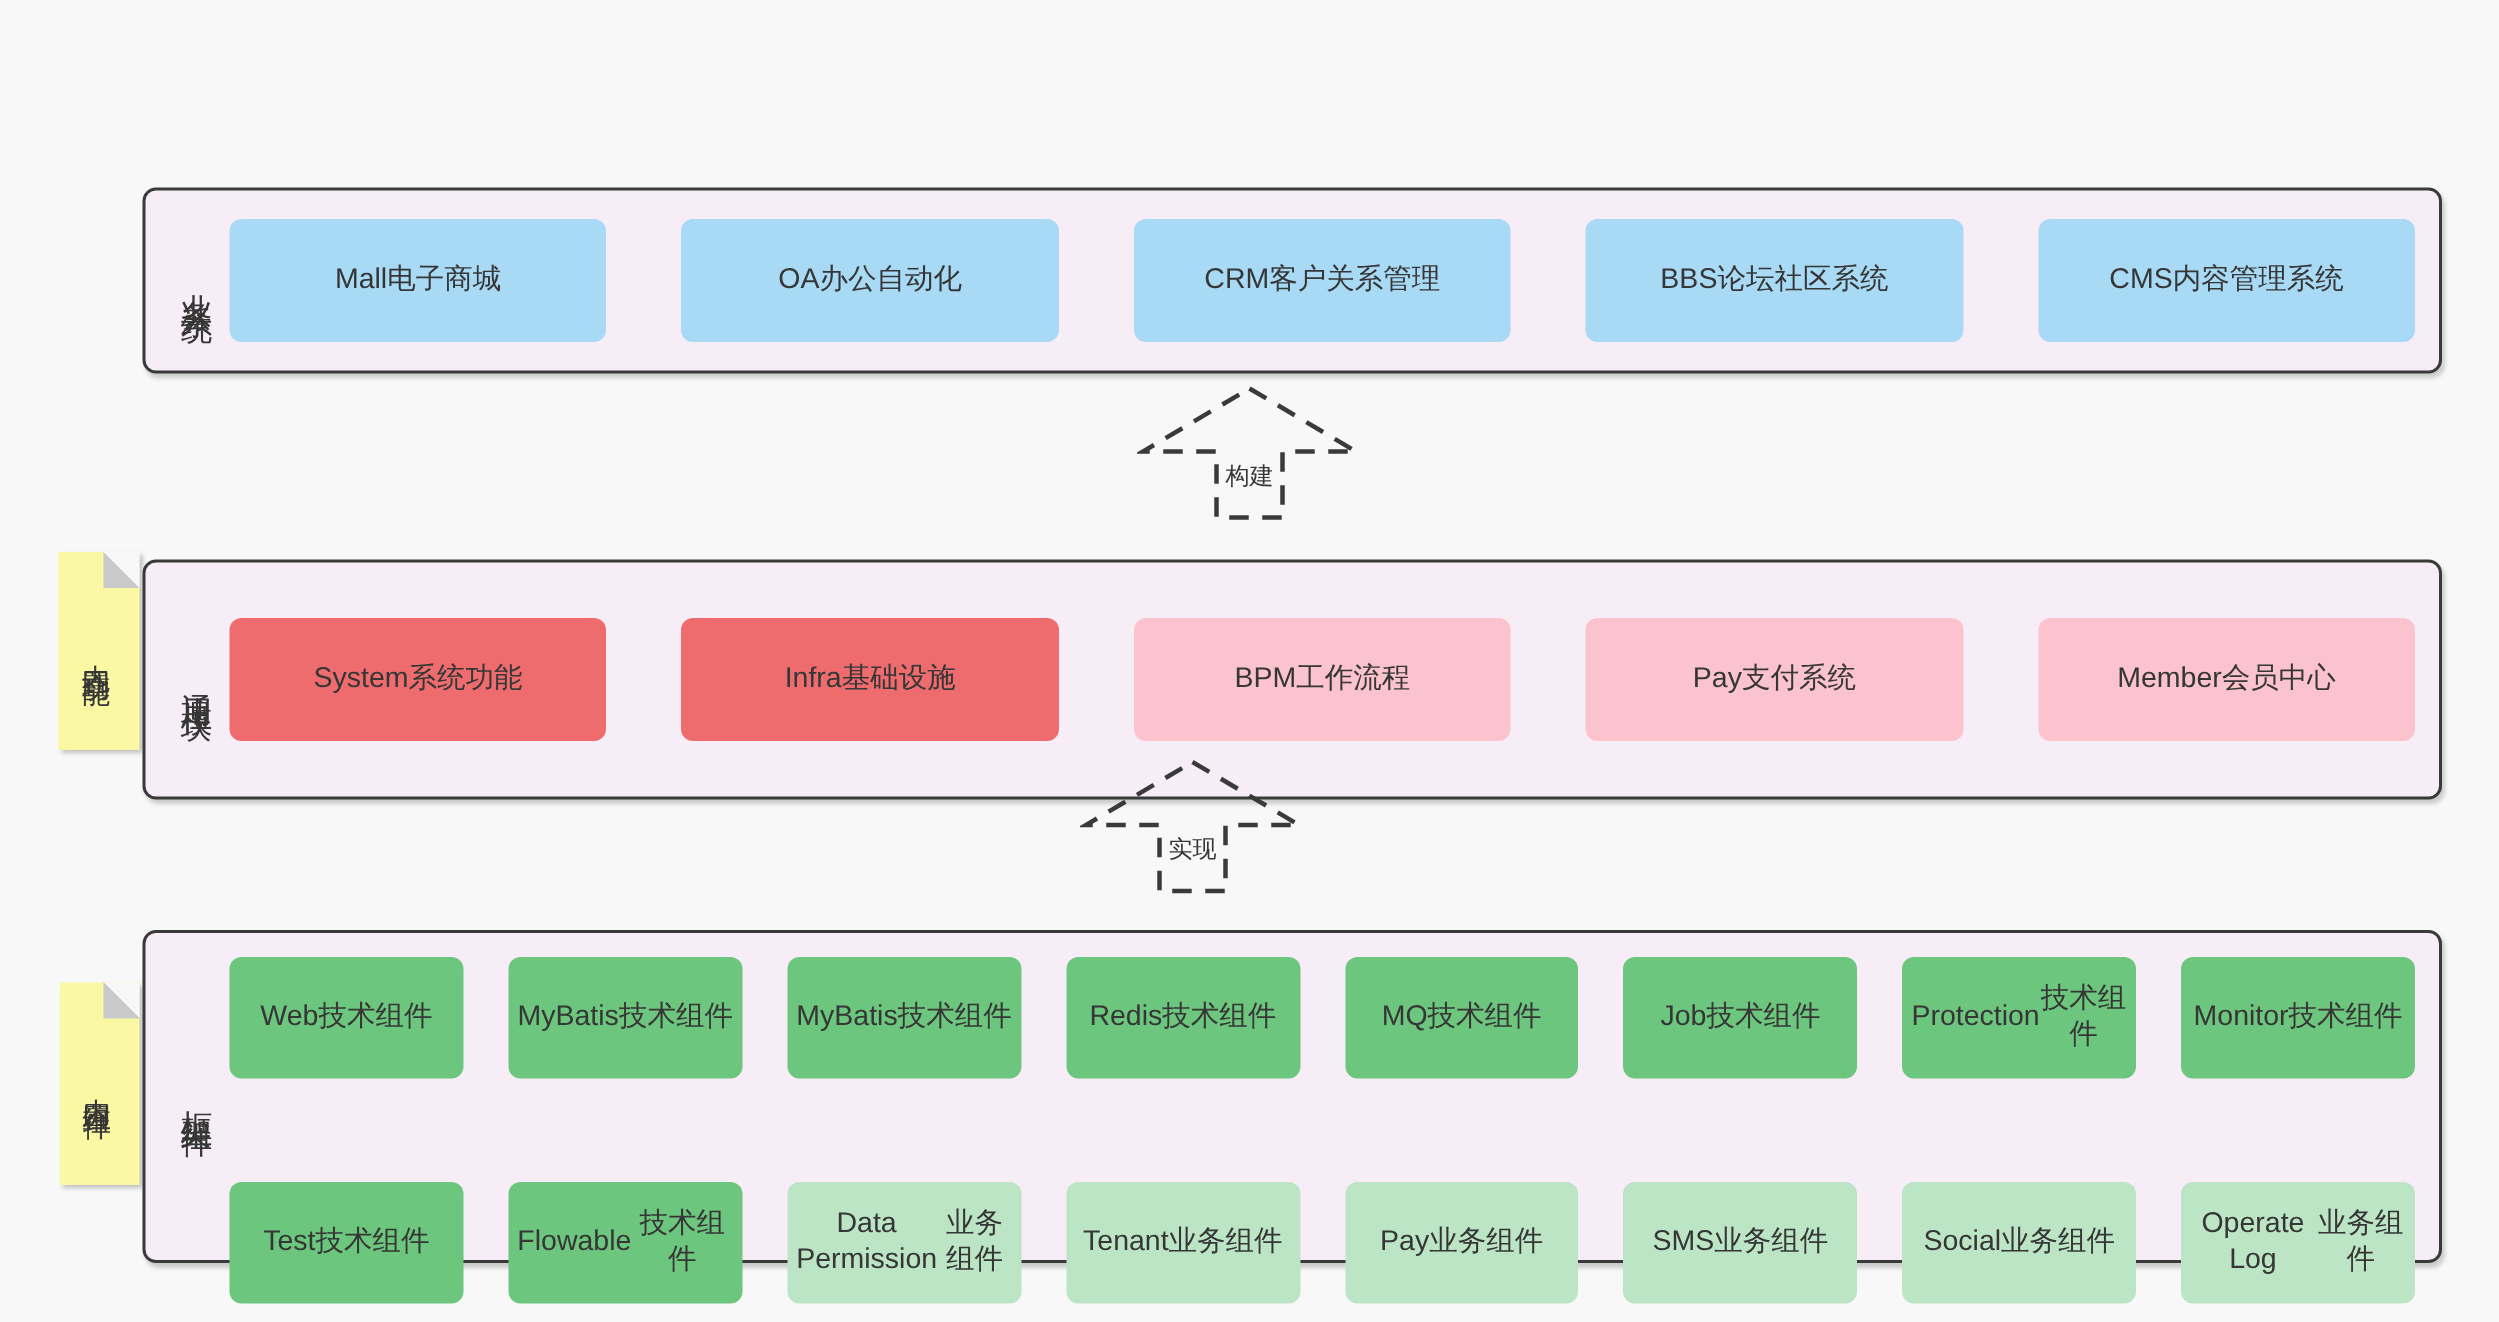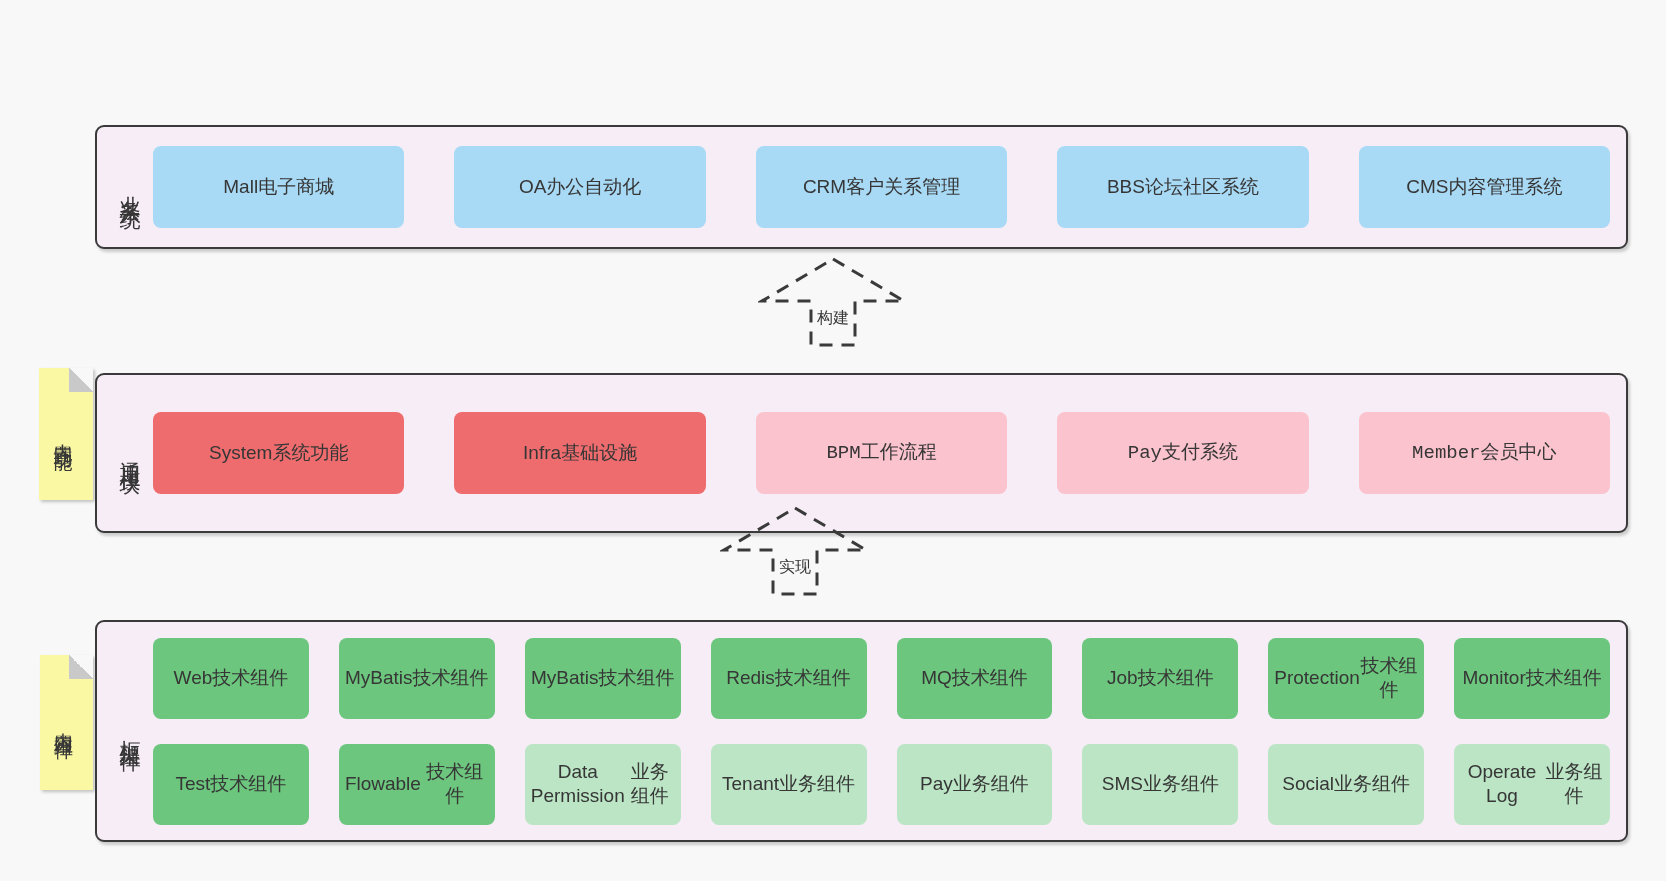--- a/index.html
+++ b/index.html
@@ -56,39 +56,40 @@
   }
   .rows{
     flex:1;
     display:flex;
     flex-direction:column;
     gap:25px;
   }
   .row{
     display:flex;
     gap:30px;
+    margin-top:44px;
   }
   .box{
     flex:1;
     height:82px;
     border-radius:8px;
     display:flex;
     flex-direction:row;
     justify-content:center;
     align-items:center;
     text-align:center;
     font-size:19px;
     line-height:26px;
     color:var(--ink);
     padding:2px 6px;
   }
   .row .box{height:81px;line-height:24px;}
   .blue{background:var(--blue);}
   .red{background:var(--red);}
-  .pink{background:var(--pink);font-family:Liberation Mono, monospace;}
+  .pink{background:var(--pink);}
   .green{background:var(--green);}
   .green-light{background:var(--green-light);}
   .sticky{
     position:absolute;
     background:var(--sticky);
     box-shadow:2px 2px 3px rgba(0,0,0,0.22);
     display:flex;
     justify-content:center;
     align-items:center;
   }

